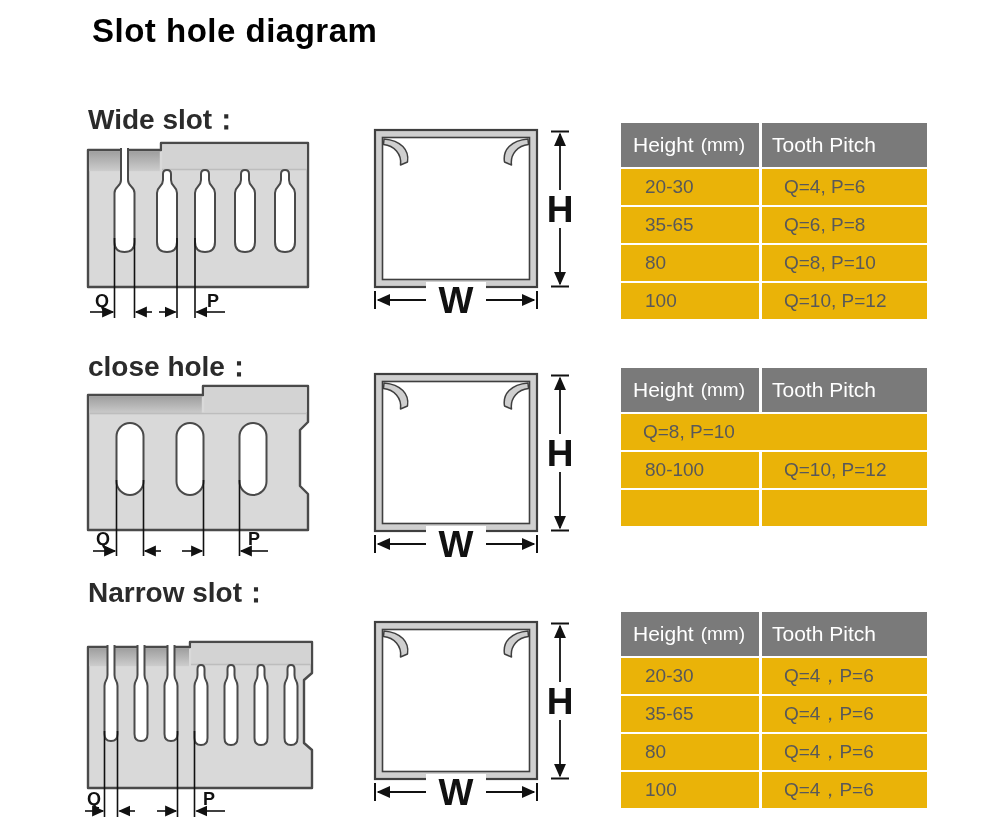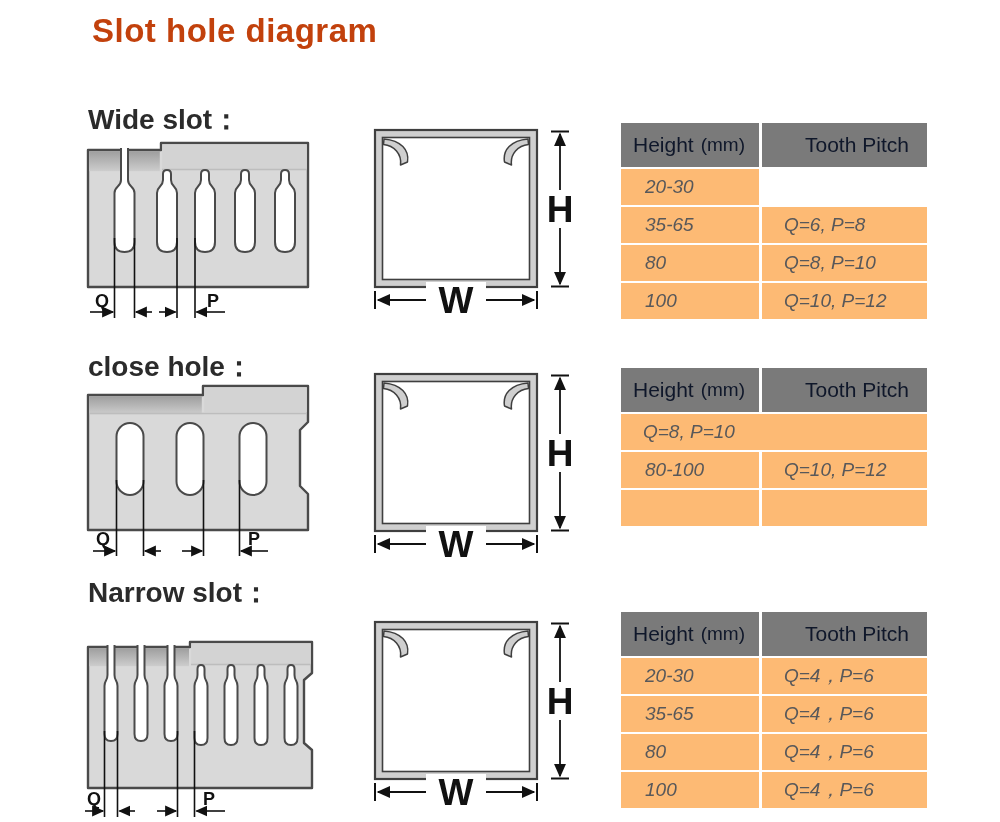--- a/index.html
+++ b/index.html
@@ -1,36 +1,36 @@
 <!DOCTYPE html>
 <html><head>
 <meta charset="utf-8">
 <style>
   html,body{margin:0;padding:0;background:#ffffff;}
   #page{position:relative;width:1000px;height:822px;background:#ffffff;overflow:hidden;
         font-family:"Liberation Sans","DejaVu Sans",sans-serif;}
   .page-title{position:absolute;left:92px;top:12px;font-size:33px;font-weight:bold;
-              color:#c2410c;letter-spacing:.5px;}
+              color:#000000;letter-spacing:.5px;}
   .section-label{position:absolute;left:88px;font-size:28px;font-weight:bold;color:#2b2b2b;}
   svg{position:absolute;}
   .dimtext{font-size:18px;font-weight:600;fill:#111;
            font-family:"Liberation Sans","DejaVu Sans",sans-serif;}
   .bigdim{font-size:37px;font-weight:bold;fill:#111;
           font-family:"Liberation Sans","DejaVu Sans",sans-serif;}
   
   .spec-table{position:absolute;left:621px;width:306px;}
-  .thead{display:flex;height:44px;background:#7a7a7a;color:#0f172a;gap:33px;}
+  .thead{display:flex;height:44px;background:#7a7a7a;color:#ffffff;}
   .th{display:flex;align-items:center;}
   .th.h-col{width:141px;border-right:3px solid #ffffff;padding-left:12px;box-sizing:border-box;}
   .th.p-col{flex:1;padding-left:10px;}
   .h-main{font-size:21px;}
   .h-unit{font-size:19px;margin-left:7px;}
   .th.p-col{font-size:21px;}
   .trow{display:flex;height:36px;margin-top:2px;}
-  .td{display:flex;align-items:center;color:#58585a;font-size:19px;background:#fdba74;box-sizing:border-box;font-style:italic;}
+  .td{display:flex;align-items:center;color:#58585a;font-size:19px;background:#eab308;box-sizing:border-box;}
   .td.h-col{width:141px;border-right:3px solid #ffffff;padding-left:24px;}
   .td.p-col{flex:1;padding-left:22px;}
 </style>
 </head>
 <body>
 
 <div id="page">
 
   <svg width="0" height="0" style="position:absolute">
     <defs>
@@ -100,20 +100,21 @@
   <div class="spec-table" style="top:123px">
     <div class="thead">
       <div class="th h-col">
         <span class="h-main">Height</span>
         <span class="h-unit">(mm)</span>
       </div>
       <div class="th p-col">Tooth Pitch</div>
     </div>
     <div class="trow">
       <div class="td h-col">20-30</div>
+      <div class="td p-col">Q=4, P=6</div>
     </div>
     <div class="trow">
       <div class="td h-col">35-65</div>
       <div class="td p-col">Q=6, P=8</div>
     </div>
     <div class="trow">
       <div class="td h-col">80</div>
       <div class="td p-col">Q=8, P=10</div>
     </div>
     <div class="trow">

